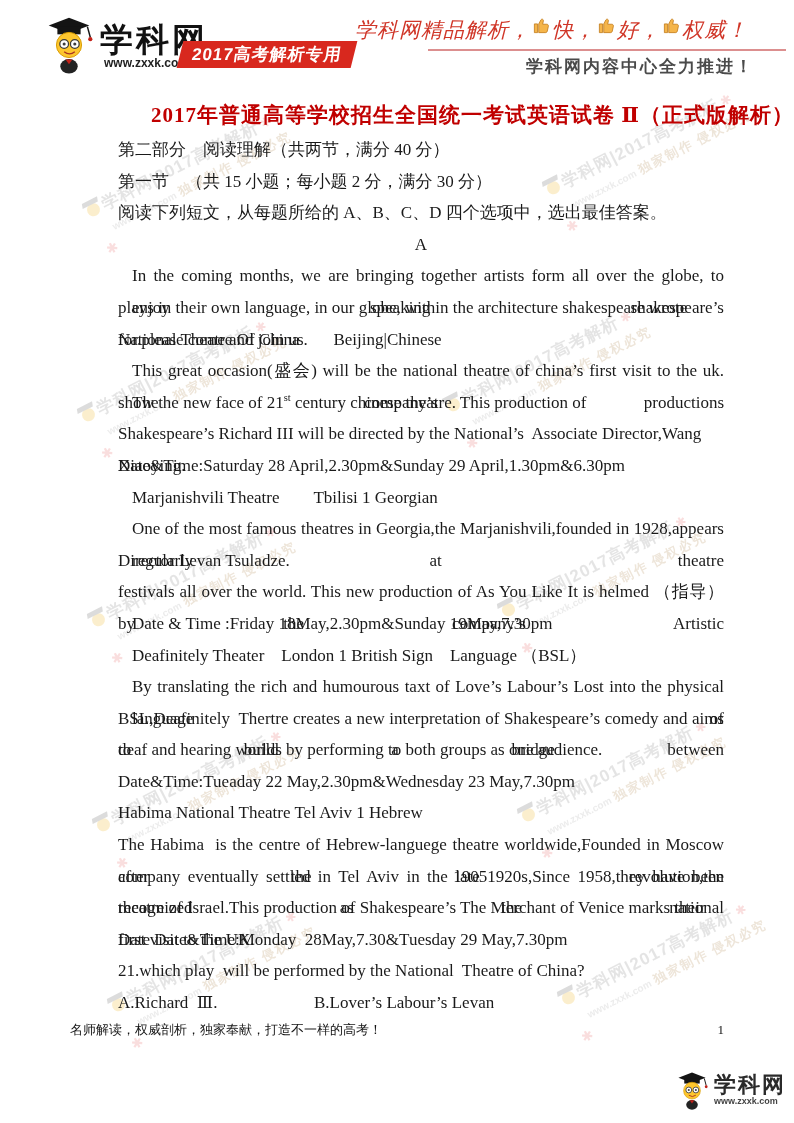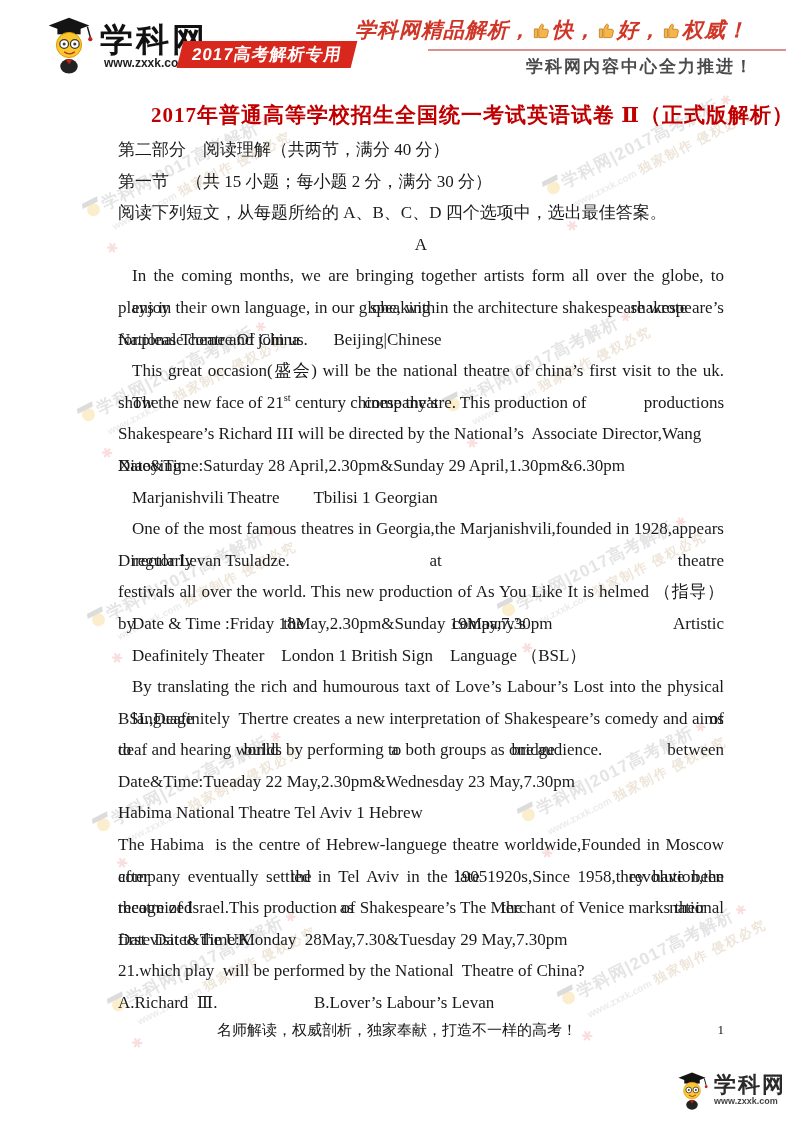--- a/index.html
+++ b/index.html
@@ -36,41 +36,41 @@
   .mascot-sm{width:36px;height:40px;}
   .logo-name{position:absolute;left:100px;top:18px;font-family:"Liberation Sans",sans-serif;
       font-weight:bold;font-size:33px;color:#111;letter-spacing:3px;}
   .logo-url{position:absolute;left:104px;top:56px;font-family:"Liberation Sans",sans-serif;
       font-weight:bold;font-size:12px;color:#222;}
   .banner{position:absolute;left:180px;top:41px;height:27px;padding:0 12px;
       background:var(--banner-red);transform:skewX(-14deg);display:flex;align-items:center;}
   .banner span{display:inline-block;transform:skewX(6deg);color:#fff;font-weight:bold;
       font-size:17px;font-family:"Liberation Sans",sans-serif;letter-spacing:1px;white-space:nowrap;}
   .slogan-red{position:absolute;top:16px;right:46px;color:var(--slogan-red);
-      font-weight:bold;font-style:italic;font-size:21px;letter-spacing:1px;
-      display:flex;align-items:center;white-space:nowrap;}
+      font-weight:normal;font-style:italic;font-size:21px;letter-spacing:1px;
+      display:flex;white-space:nowrap;}
   .thumb{width:19px;height:19px;margin:0 1px;}
   .red-rule{position:absolute;top:49px;left:428px;right:8px;height:2px;background:var(--underline-pink);}
   .slogan-sub{position:absolute;top:55px;right:40px;color:#4a4a4a;font-weight:bold;
       font-size:17px;letter-spacing:2px;font-family:"Liberation Sans",sans-serif;white-space:nowrap;margin-left:11px;}
 
   
   .title{position:absolute;z-index:2;top:101px;left:0;width:100%;margin:0;text-align:right;
       font-size:21px;font-weight:bold;color:var(--title-red);letter-spacing:1px;}
   main{position:absolute;z-index:2;left:70px;top:134px;width:654px;}
   .line{height:31.6px;line-height:31.6px;font-size:17px;white-space:pre-wrap;margin-left:48px;}
   .line.center{text-align:center;}
   .line.indent{padding-left:14px;}
   .line.justify{text-align:justify;text-align-last:justify;}
   .line sup{font-size:.62em;line-height:0;vertical-align:super;}
   .col0{display:inline-block;width:196px;}
 
   
   .footer-slogan{position:absolute;z-index:2;left:70px;top:1014px;width:654px;height:32px;
-      line-height:32px;text-align:center;font-size:15px;color:#151515;}
+      line-height:32px;text-align:left;font-size:13px;color:#151515;}
   .page-number{position:absolute;z-index:2;right:70px;top:1014px;height:32px;line-height:32px;
       font-size:13px;color:#151515;}
   .footer-logo{position:absolute;z-index:2;right:8px;top:1070px;display:flex;align-items:center;gap:4px;}
   .footer-logo .name{font-family:"Liberation Sans",sans-serif;font-weight:bold;font-size:22px;
       color:#2a2a2a;letter-spacing:2px;line-height:22px;}
   .footer-logo .url{font-family:"Liberation Sans",sans-serif;font-weight:bold;font-size:9px;color:#444;}
 </style>
 </head>
 <body>
 

